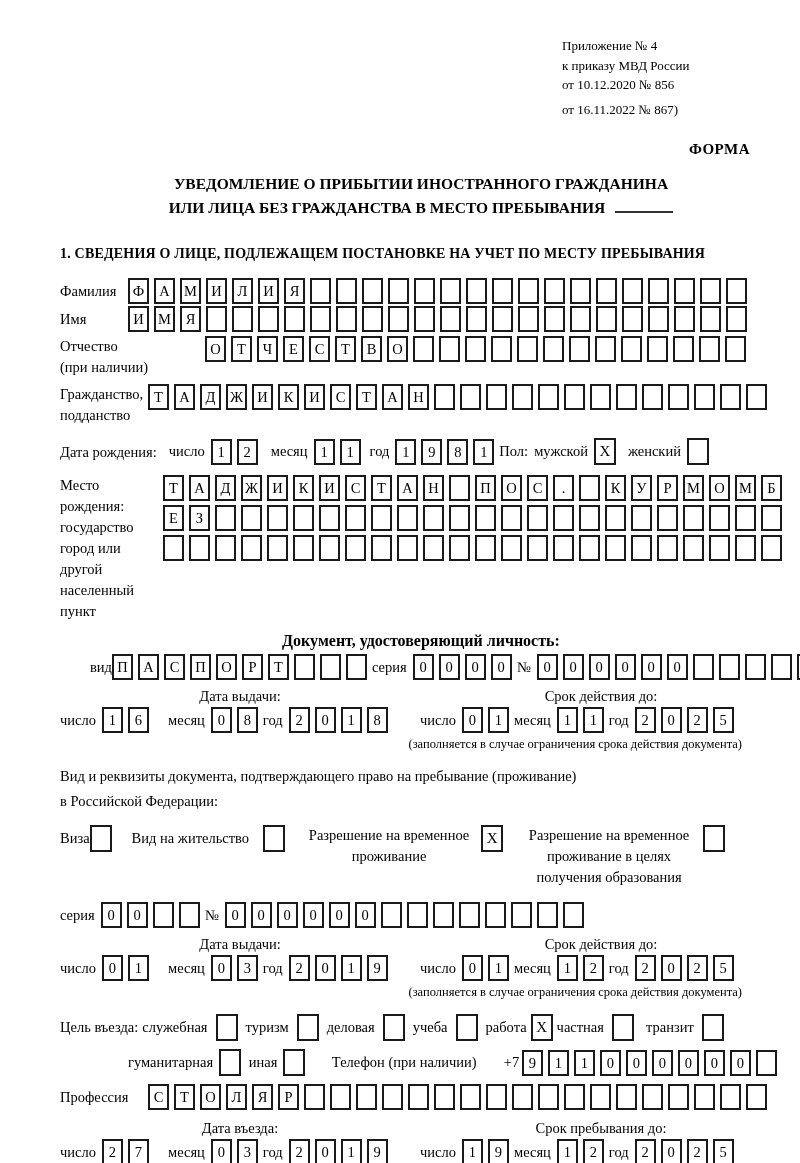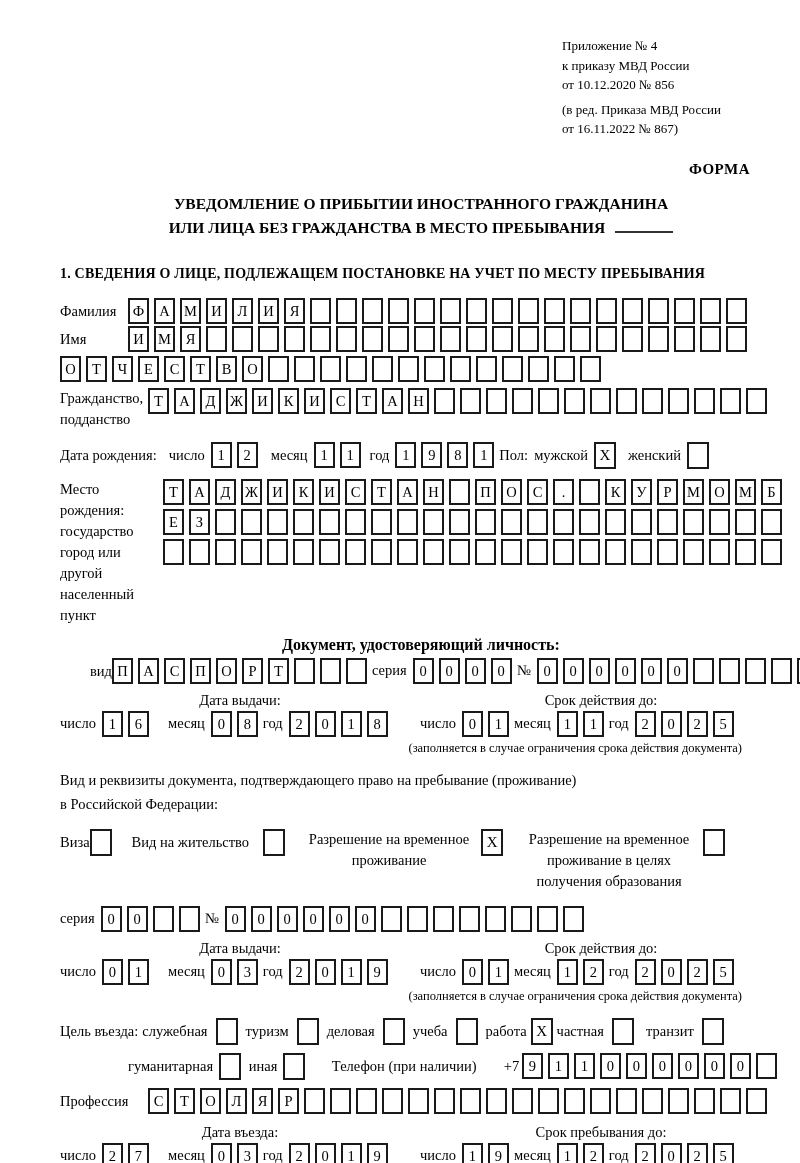--- a/index.html
+++ b/index.html
@@ -71,21 +71,20 @@
 <body>
 
 <div class="page">
 
   <div class="ref-wrap">
     <div class="ref-block">
       <div>Приложение № 4</div>
       <div>к приказу МВД России</div>
       <div>от 10.12.2020 № 856</div>
       <div class="ref-gap"></div>
-      <div>(в ред. Приказа МВД России</div>
       <div>от 16.11.2022 № 867)</div>
     </div>
   </div>
   <div class="forma">ФОРМА</div>
 
   <div class="title">
     <div>УВЕДОМЛЕНИЕ О ПРИБЫТИИ ИНОСТРАННОГО ГРАЖДАНИНА</div>
     <div><span>ИЛИ ЛИЦА БЕЗ ГРАЖДАНСТВА В МЕСТО ПРЕБЫВАНИЯ</span><span class="title-underline"></span></div>
   </div>
 
@@ -145,20 +144,24 @@
         <span class="cell"></span>
         <span class="cell"></span>
         <span class="cell"></span>
         <span class="cell"></span>
         <span class="cell"></span>
         <span class="cell"></span>
       </span>
   </div>
 
   <div class="frow" style="margin-top:4px;">
+    <span class="lbl2 w145">
+      <span>Отчество</span><br>
+      <span>(при наличии)</span>
+    </span>
     <span class="cells">
         <span class="cell">О</span>
         <span class="cell">Т</span>
         <span class="cell">Ч</span>
         <span class="cell">Е</span>
         <span class="cell">С</span>
         <span class="cell">Т</span>
         <span class="cell">В</span>
         <span class="cell">О</span>
         <span class="cell"></span>

